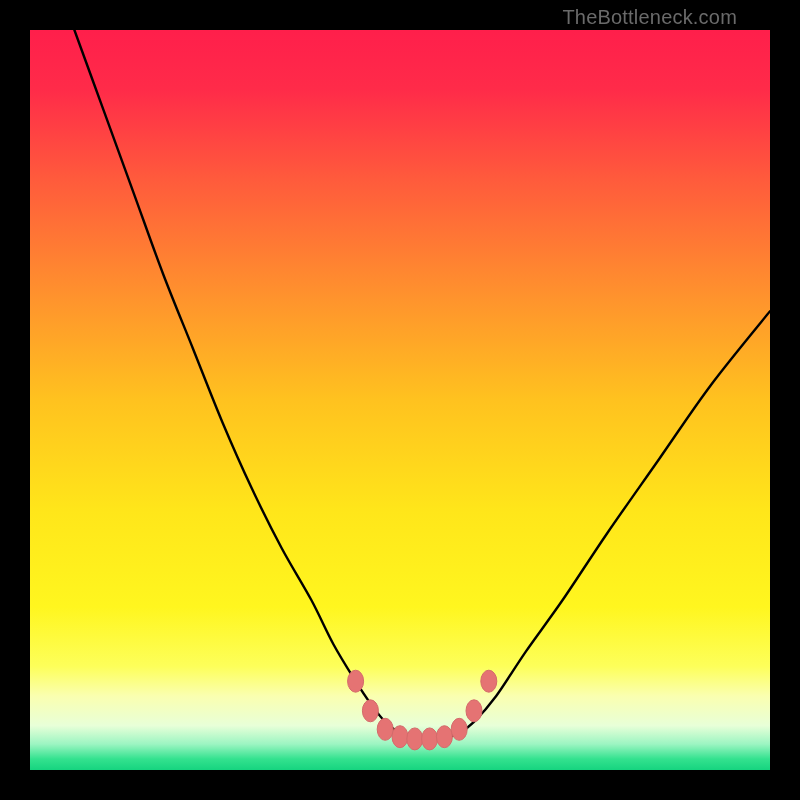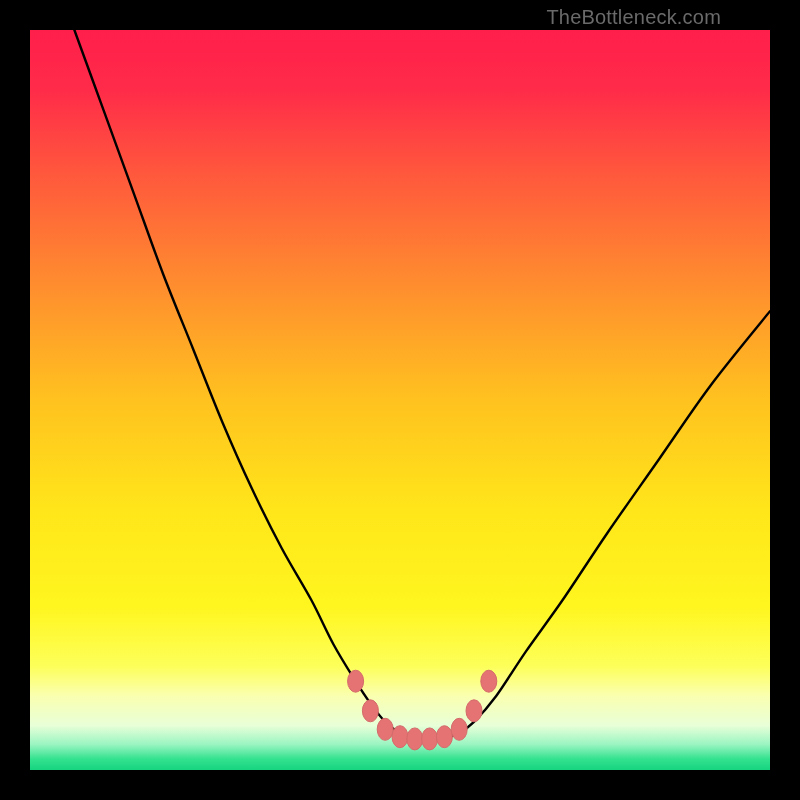--- a/index.html
+++ b/index.html
@@ -11,20 +11,21 @@
     overflow: hidden;
     font-family: Arial, Helvetica, sans-serif;
   }
   .frame {
     position: absolute;
     top: 0;
     left: 0;
     width: 733px;
     height: 800px;
     background: #000;
+    padding-left: 16px;
   }
   .plot-area {
     position: absolute;
     top: 30px;
     left: 30px;
     width: 740px;
     height: 740px;
     overflow: hidden;
   }
   .gradient {

